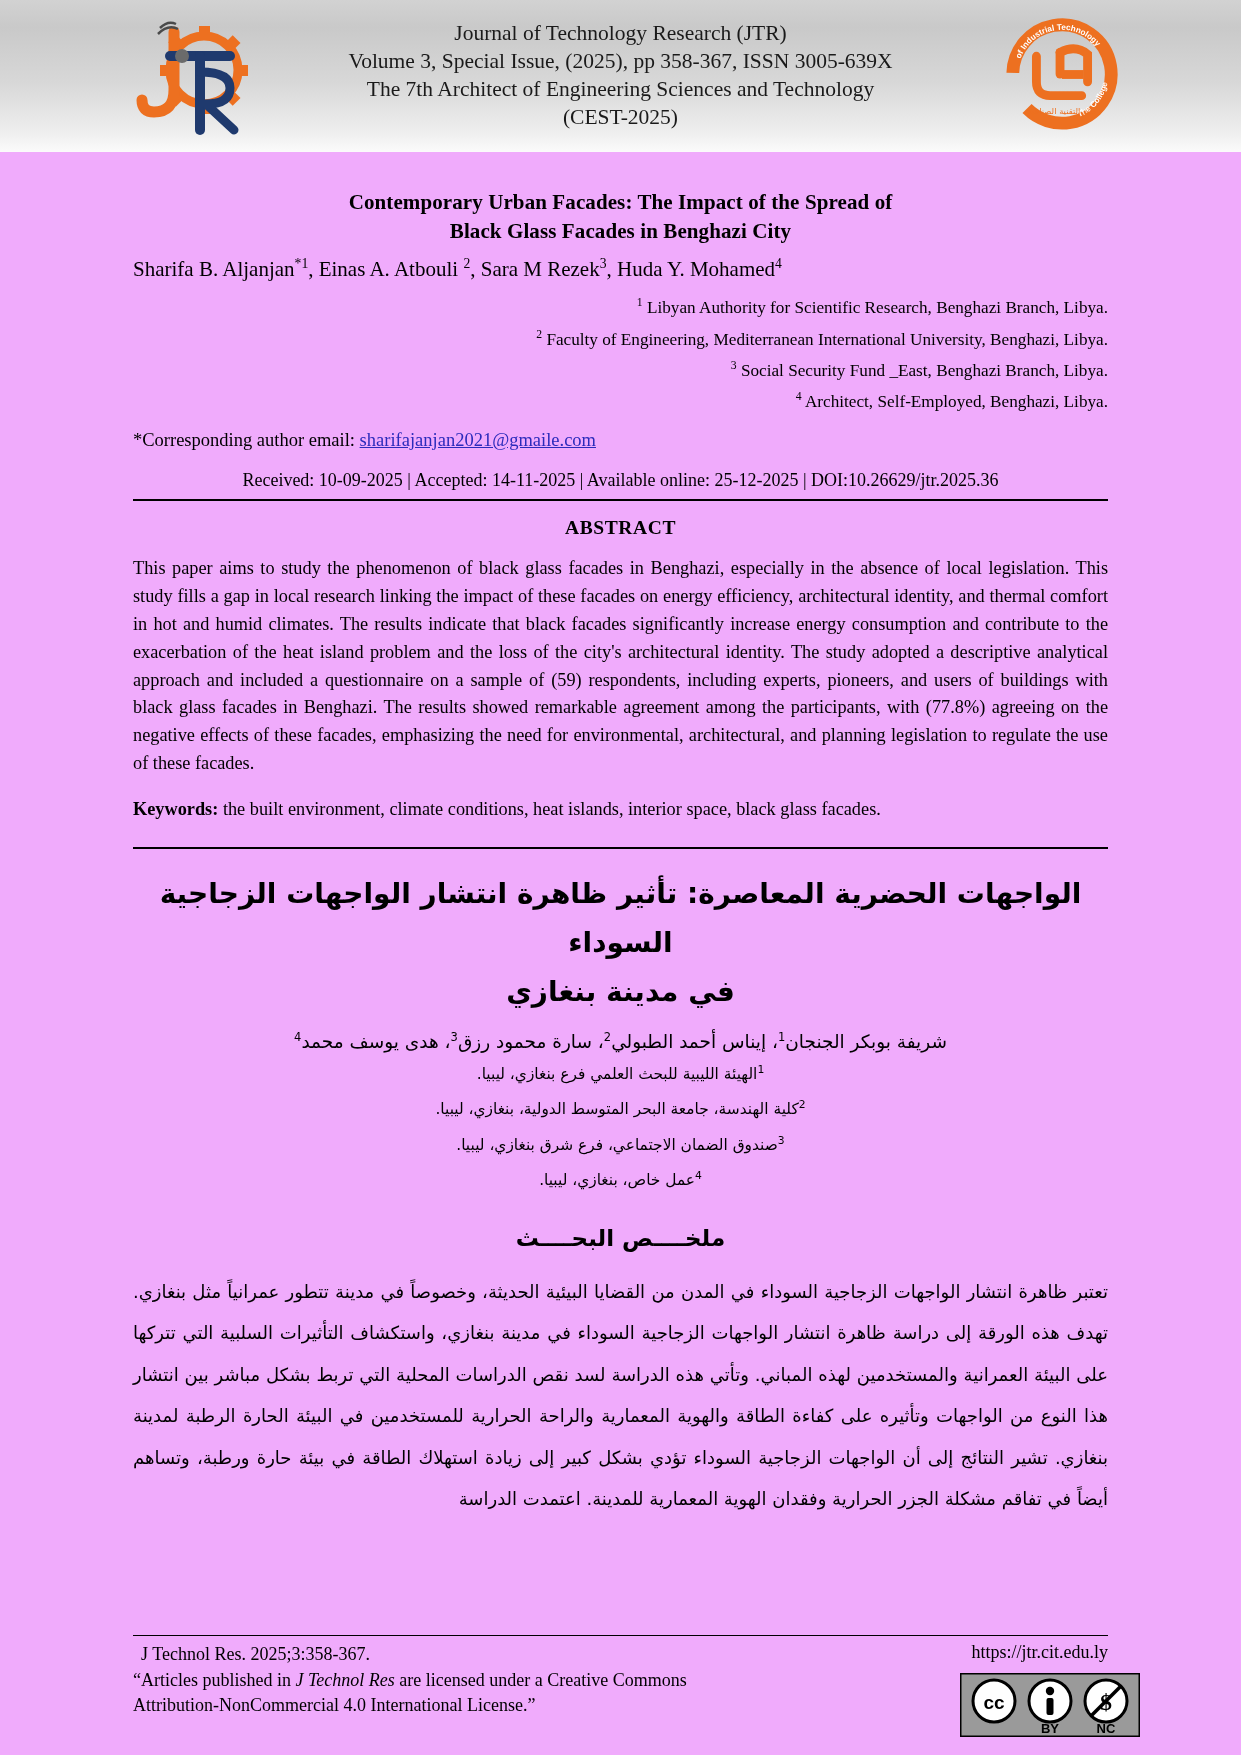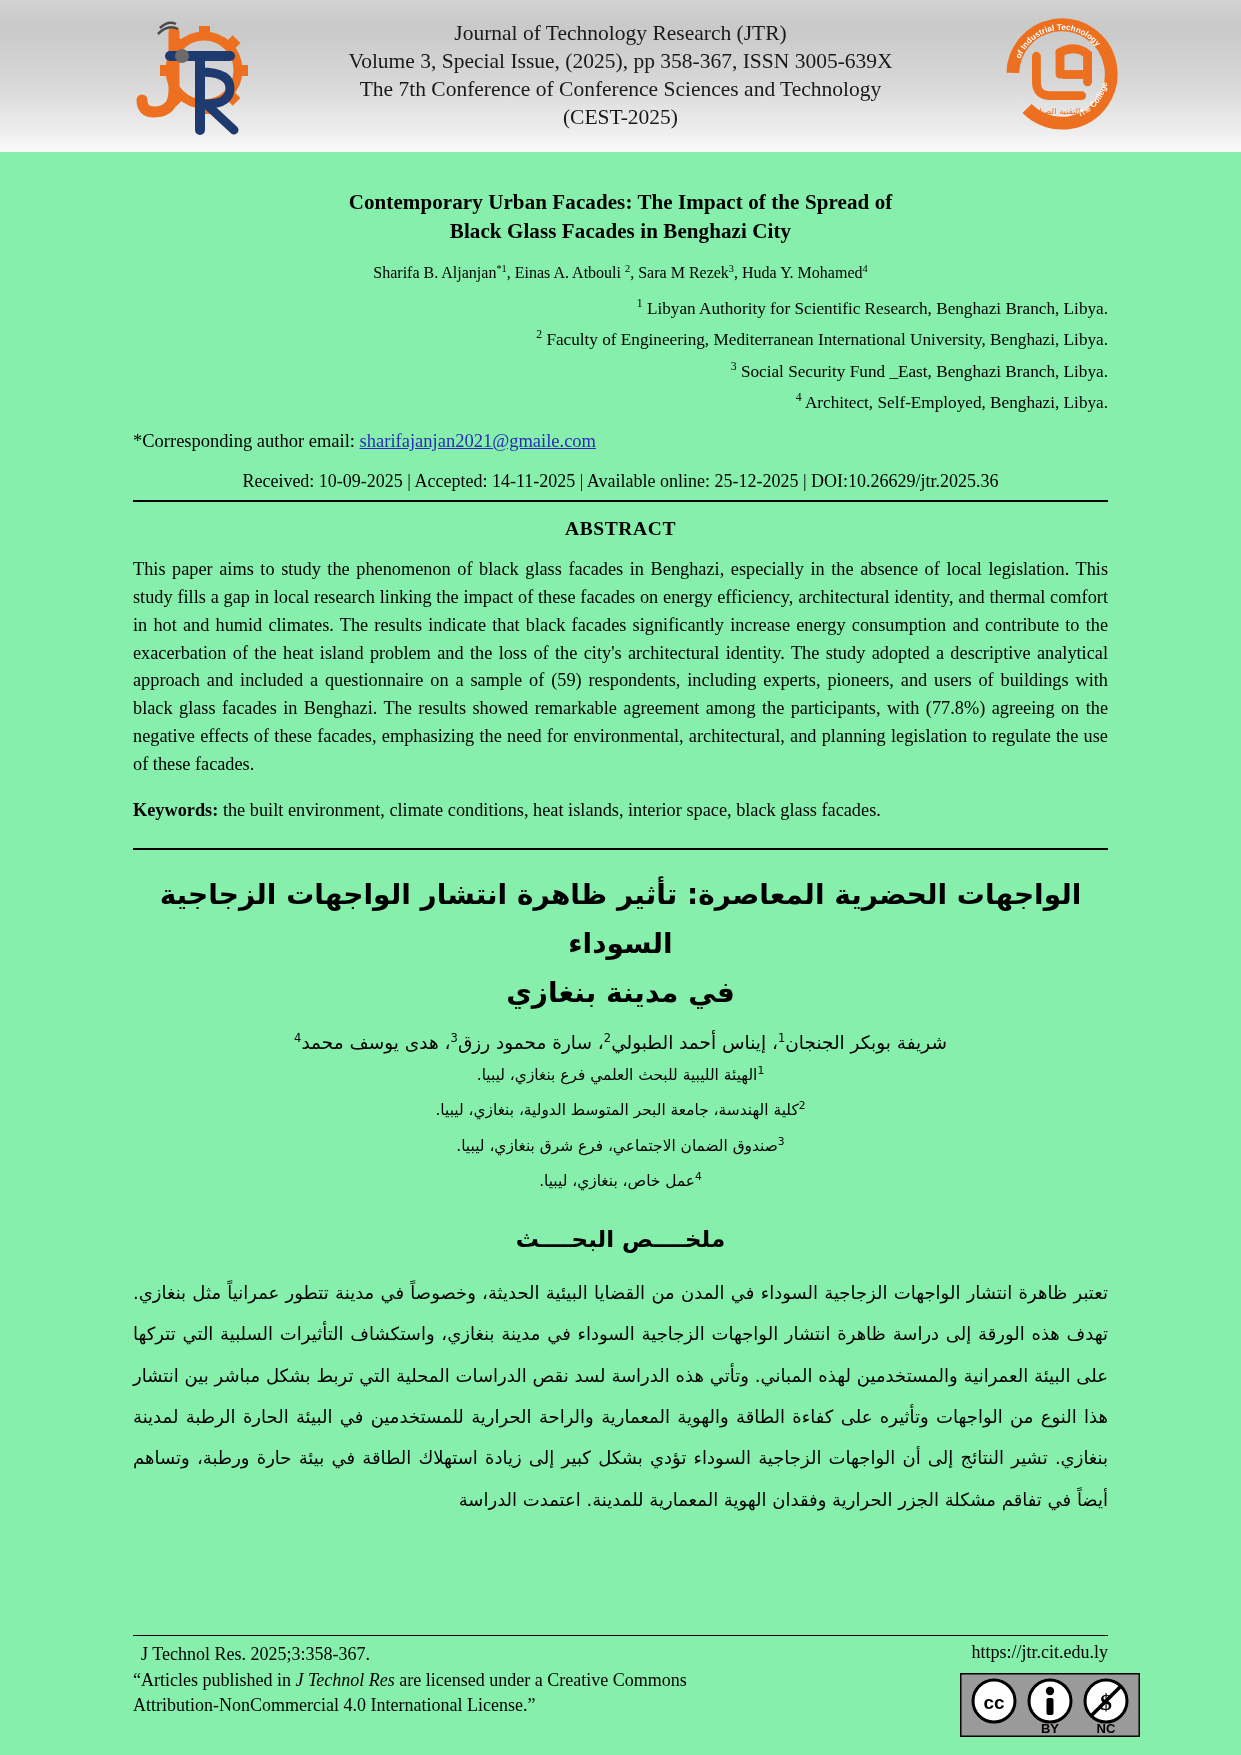--- a/index.html
+++ b/index.html
@@ -4,21 +4,21 @@
 <style>
   html, body {
     margin: 0;
     padding: 0;
     background: #ffffff;
   }
   .page {
     position: relative;
     width: 1241px;
     height: 1755px;
-    background: #86efac;
+    background: #f0abfc;
     font-family: "Liberation Serif", "DejaVu Serif", serif;
     color: #000000;
     overflow: hidden;
     box-sizing: border-box;
   }
 
   
   .header-band {
     position: relative;
     width: 1241px;
@@ -63,23 +63,22 @@
   .paper-title {
     margin-top: 36px;
     text-align: center;
     font-size: 21px;
     font-weight: bold;
     line-height: 1.40;
     letter-spacing: 0.1px;
   }
 
   .authors {
-    margin-top: 15px;
-    text-align: center;
-    font-size: 16px;
+    margin-top: 8px;
+    font-size: 21px;
     line-height: 1.3;
   }
   .authors sup { font-size: 0.65em; }
 
   .affils {
     margin-top: 14px;
     font-size: 17.2px;
     line-height: 1.0;
   }
   .affil-line {
@@ -248,21 +247,21 @@
         <circle cx="48" cy="44" r="7" fill="#6b6b6b"></circle>
 
         <path d="M26 16 Q34 8 42 12" fill="none" stroke="#4a4a4a" stroke-width="2.5"></path>
         <path d="M24 22 Q34 12 44 17" fill="none" stroke="#4a4a4a" stroke-width="2.5"></path>
       </svg>
     </div>
 
     <div class="header-center">
       <div>Journal of Technology Research (JTR)</div>
       <div>Volume 3, Special Issue, (2025), pp 358-367, ISSN 3005-639X</div>
-      <div>The 7th Conference of Conference Sciences and Technology</div>
+      <div>The 7th Architect of Engineering Sciences and Technology</div>
       <div>(CEST-2025)</div>
     </div>
 
     <div class="cit-logo">
       <svg viewBox="0 0 124 124" width="122" height="124" aria-hidden="true">
         <defs>
           <path id="ringTop" d="M 17,62 A 45,45 0 0 1 107,62"></path>
           <path id="ringBot" d="M 15,62 A 47,47 0 0 0 109,62"></path>
         </defs>
 

